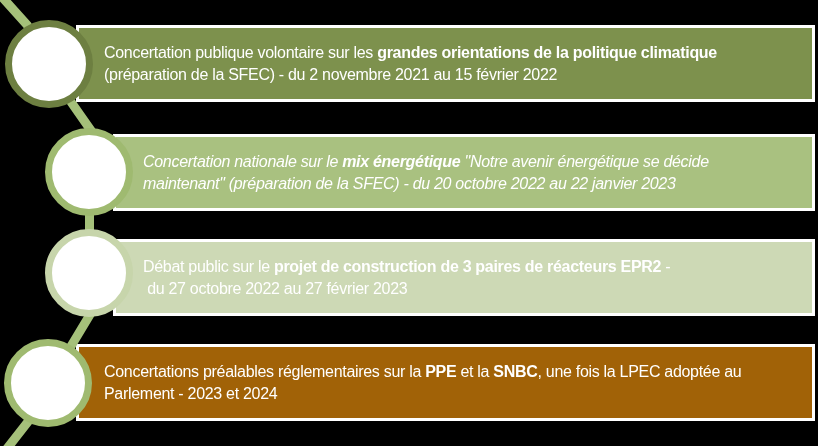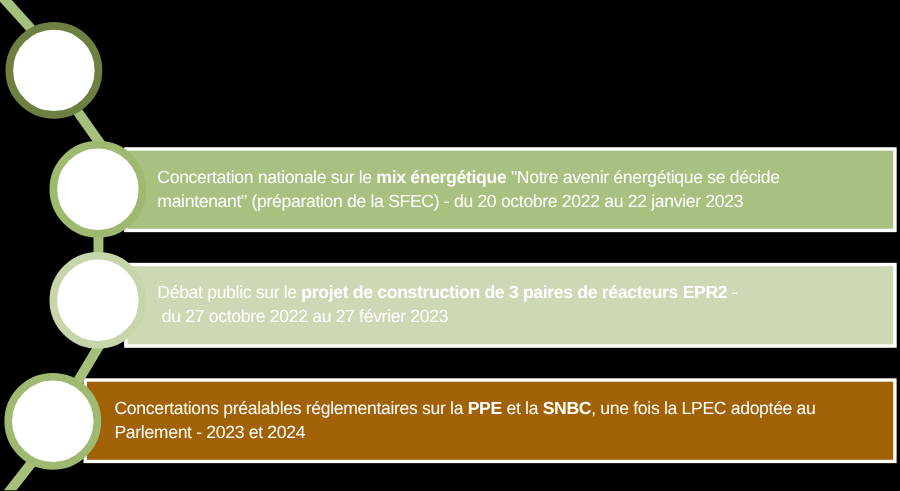--- a/index.html
+++ b/index.html
@@ -40,21 +40,21 @@
   }
   .connector {
     position: absolute;
     height: 9px;
     border-radius: 4.5px;
     z-index: 2;
     transform-origin: 4.5px 50%;
   }
   
   .bar.r1 { left: 76px;  top: 25px;  width: 739px; height: 77px; padding-left: 25px; }
-  .bar.r2 { left: 113px; top: 134px; width: 702px; height: 77px; padding-left: 27px; }
+  .bar.r2 { left: 113px; top: 134px; width: 702px; height: 77px; padding-left: 27px; font-style: italic; }
   .bar.r3 { left: 113px; top: 239px; width: 702px; height: 77px; padding-left: 27px; }
   .bar.r4 { left: 76px;  top: 344px; width: 739px; height: 77px; padding-left: 25px; }
   .circle.c1 { left: 5px;  top: 20px; }
   .circle.c2 { left: 45px; top: 128px; }
   .circle.c3 { left: 45px; top: 229px; }
   .circle.c4 { left: 4px;  top: 339px; }
   .connector.k1 { left: -3px; top: -8px;  width: 48px; transform: rotate(48deg); }
   .connector.k2 { left: 62px; top: 91px;  width: 58px; transform: rotate(55deg); }
   .connector.k3 { left: 85px; top: 203px; width: 9px; height: 42px; transform: none; }
   .connector.k4 { left: 88px; top: 306px; width: 56px; transform: rotate(121deg); }
@@ -64,20 +64,24 @@
 <body>
 
 <div id="stage">
 
   <div class="connector k1" style="background-color: rgb(165, 192, 122);"></div>
   <div class="connector k2" style="background-color: rgb(165, 192, 122);"></div>
   <div class="connector k3" style="background-color: rgb(165, 192, 122);"></div>
   <div class="connector k4" style="background-color: rgb(165, 192, 122);"></div>
   <div class="connector k5" style="background-color: rgb(165, 192, 122);"></div>
 
+  <div class="bar r1" style="background-color: rgb(125, 145, 77);">
+    <div class="bar-text"><span>Concertation publique volontaire sur les </span><b>grandes orientations de la politique climatique</b><span>
+(préparation de la SFEC) - du 2 novembre 2021 au 15 février 2022</span></div>
+  </div>
 
   <div class="bar r2" style="background-color: rgb(169, 193, 128);">
     <div class="bar-text"><span>Concertation nationale sur le </span><b>mix énergétique</b><span> "Notre avenir énergétique se décide
 maintenant" (préparation de la SFEC) - du 20 octobre 2022 au 22 janvier 2023</span></div>
   </div>
 
   <div class="bar r3" style="background-color: rgb(205, 217, 181);">
     <div class="bar-text"><span>Débat public sur le </span><b>projet de construction de 3 paires de réacteurs EPR2</b><span> -
  du 27 octobre 2022 au 27 février 2023</span></div>
   </div>

